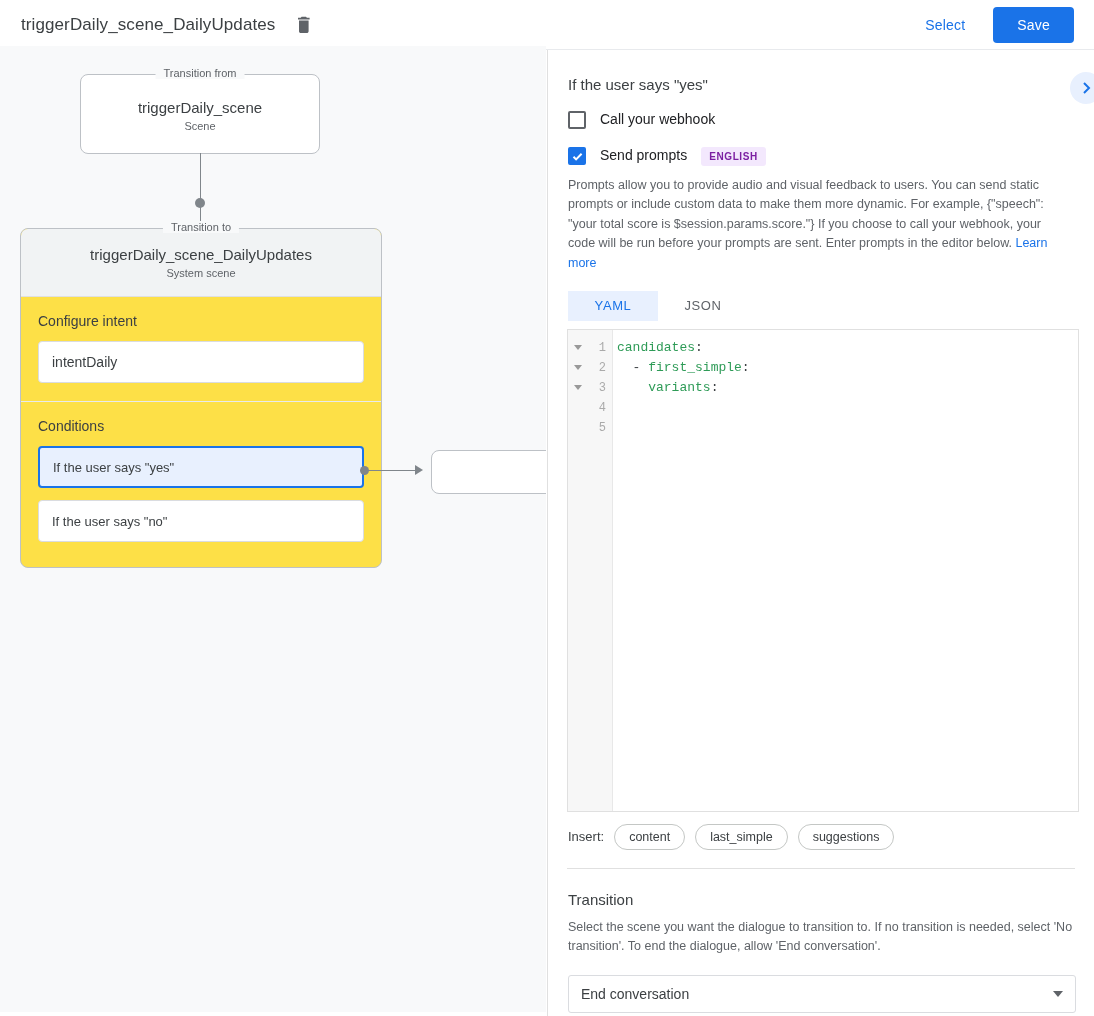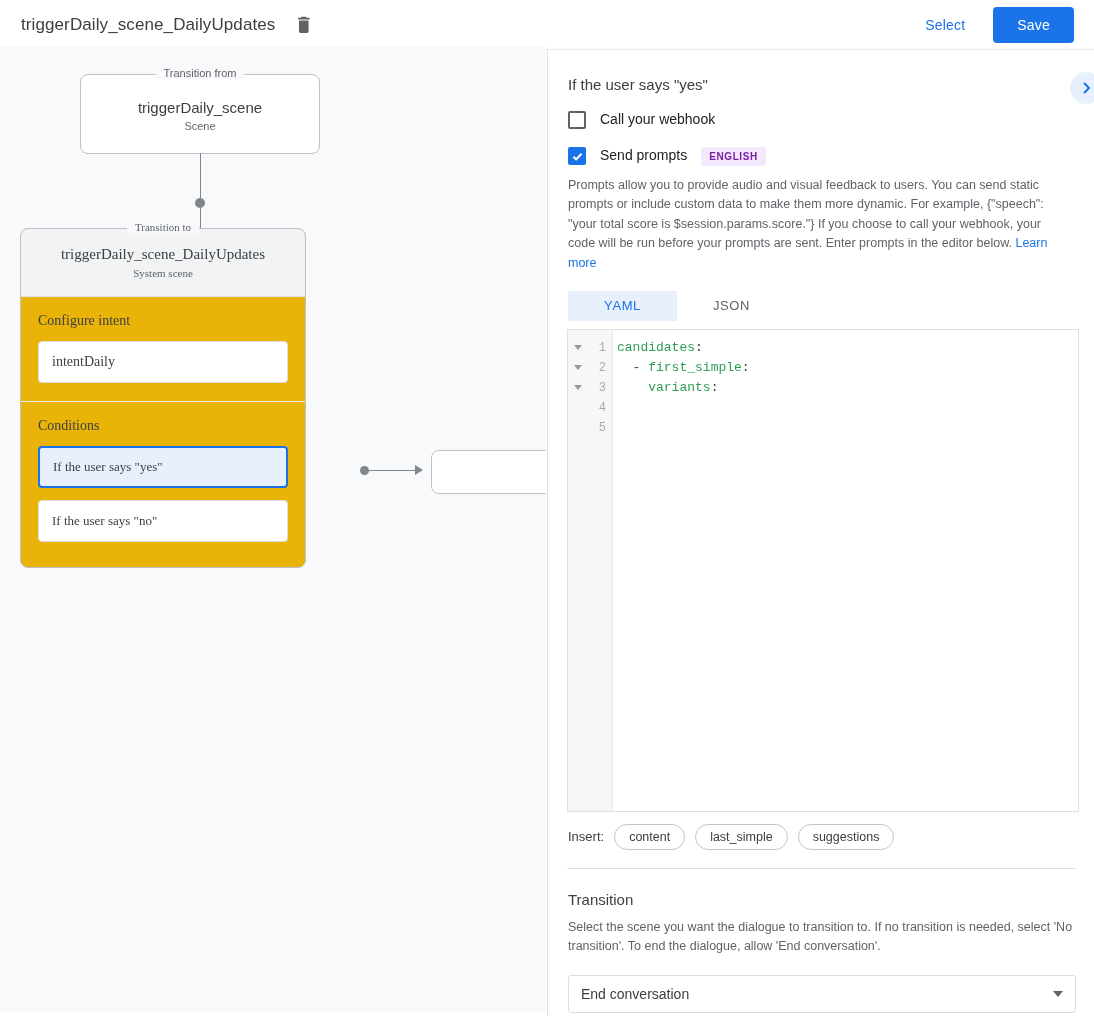--- a/index.html
+++ b/index.html
@@ -67,22 +67,22 @@
     border-radius: 50%; background: #80868b;
   }
   .edge-arrow {
     position: absolute; left: 195px; top: 206px;
     width: 0; height: 0;
     border-left: 5px solid transparent; border-right: 5px solid transparent;
     border-top: 8px solid #80868b;
   }
 
   #to-node {
-    left: 20px; top: 182px; width: 286px; height: 340px;
-    background: #eab308; border: 1px solid #bdc1c6; border-radius: 8px; font-family: Liberation Serif, serif;
+    left: 20px; top: 182px; width: 362px; height: 340px;
+    background: #fde047; border: 1px solid #bdc1c6; border-radius: 8px;
   }
   .to-header {
     height: 68px; background: #f1f3f4;
     border-top-left-radius: 7px; border-top-right-radius: 7px;
     border-bottom: 1px solid #e0e0e0;
     padding-top: 17px;
   }
   .section { padding: 16px 17px 18px 17px; }
   .section-divider { border-top: 1px solid #e8eaed; }
   .section-label { font-size: 14px; color: #3c4043; margin-bottom: 12px; }
@@ -152,21 +152,21 @@
     padding: 4px 8px; border-radius: 3px;
   }
   .desc {
     padding: 0 20px; margin-top: 10px; font-size: 12.5px; line-height: 1.55;
     color: #5f6368; max-width: 520px;
   }
   .link { color: #1a73e8; cursor: pointer; }
 
   .tabs { display: flex; margin: 18px 0 0 20px; }
   .tab {
-    width: 109px; height: 30px; display: flex; align-items: center;
+    width: 90px; height: 30px; display: flex; align-items: center;
     justify-content: center; font-size: 13px; font-weight: 500;
     letter-spacing: .6px; color: #5f6368; cursor: pointer;
   }
   .tab.active { background: #e8f0fe; color: #1a73e8; }
 
   .editor {
     margin: 8px 0 0 19px; width: 512px; height: 483px;
     border: 1px solid #e0e0e0; background: #fff; display: flex;
     font-family: "Liberation Mono", monospace; font-size: 13px;
     overflow: hidden;

